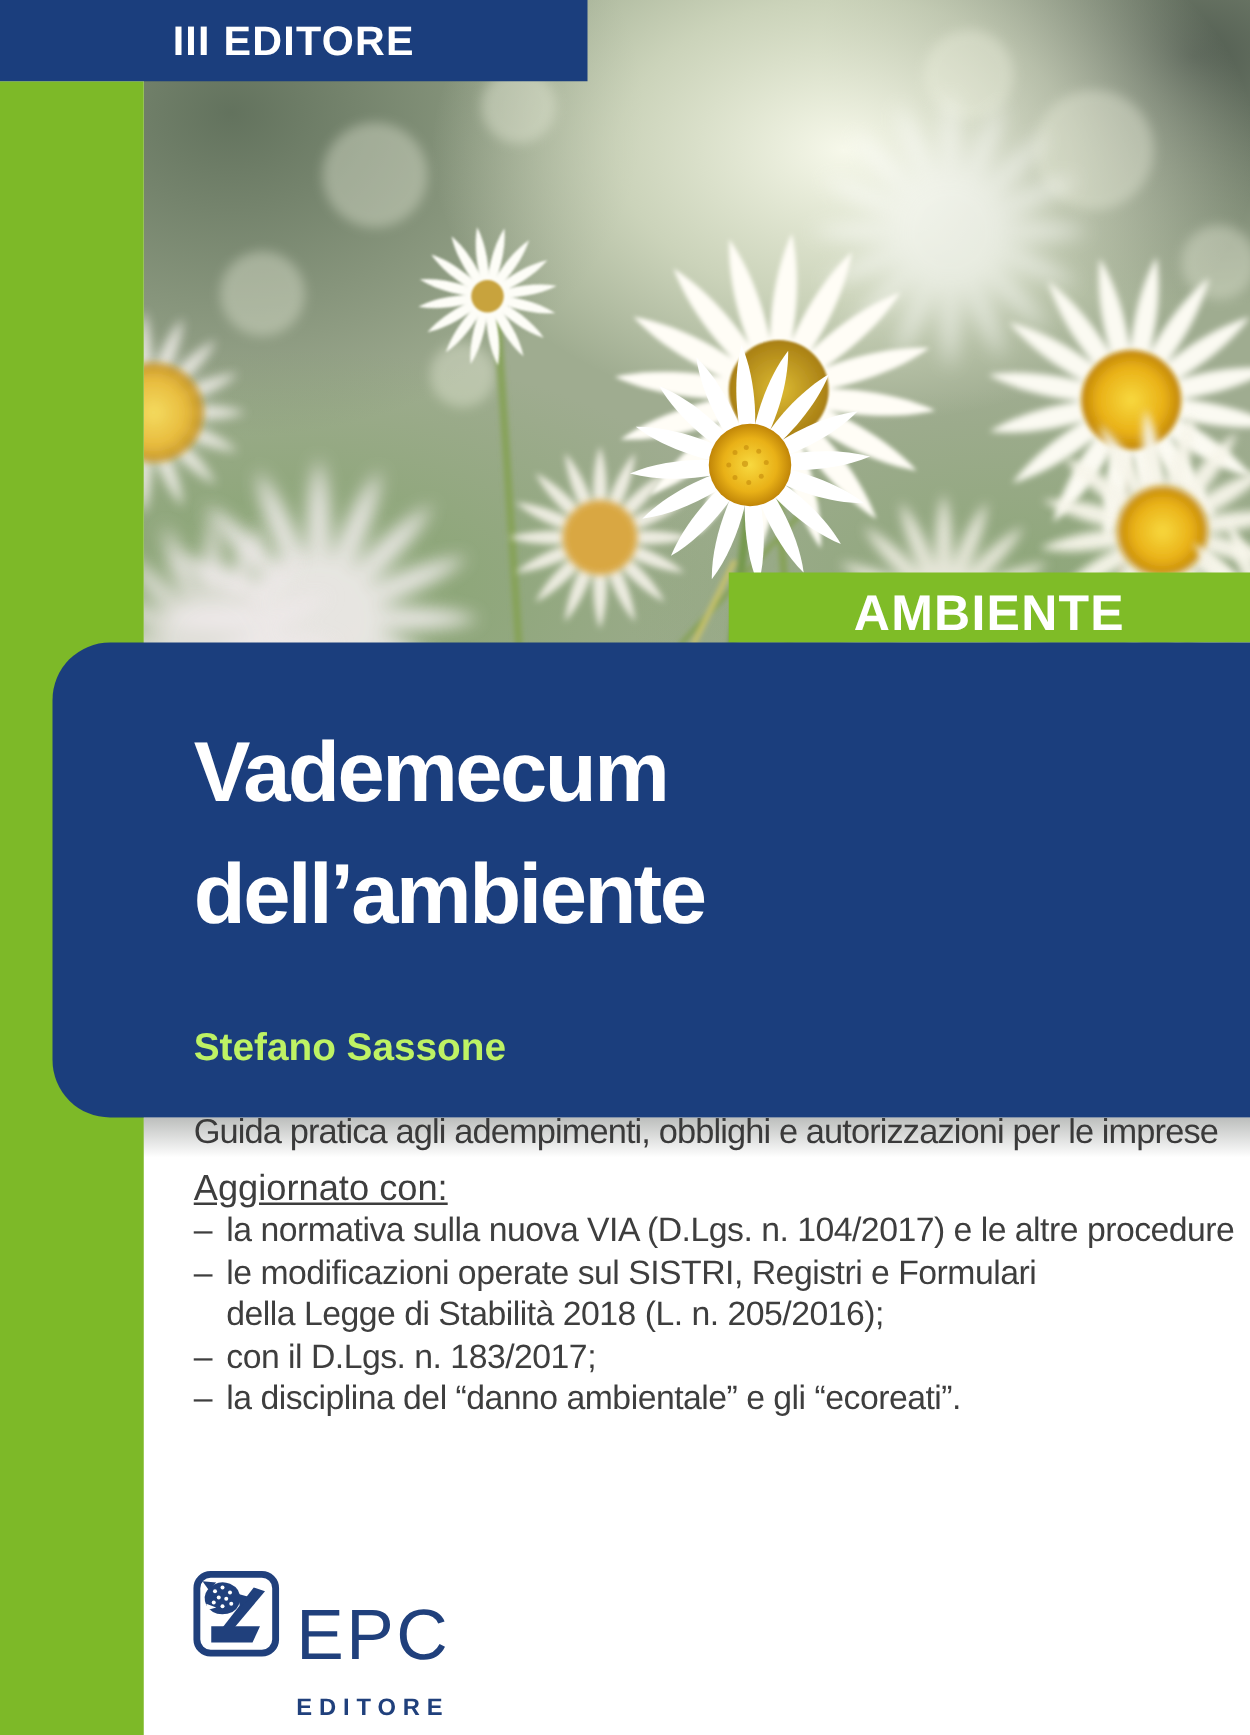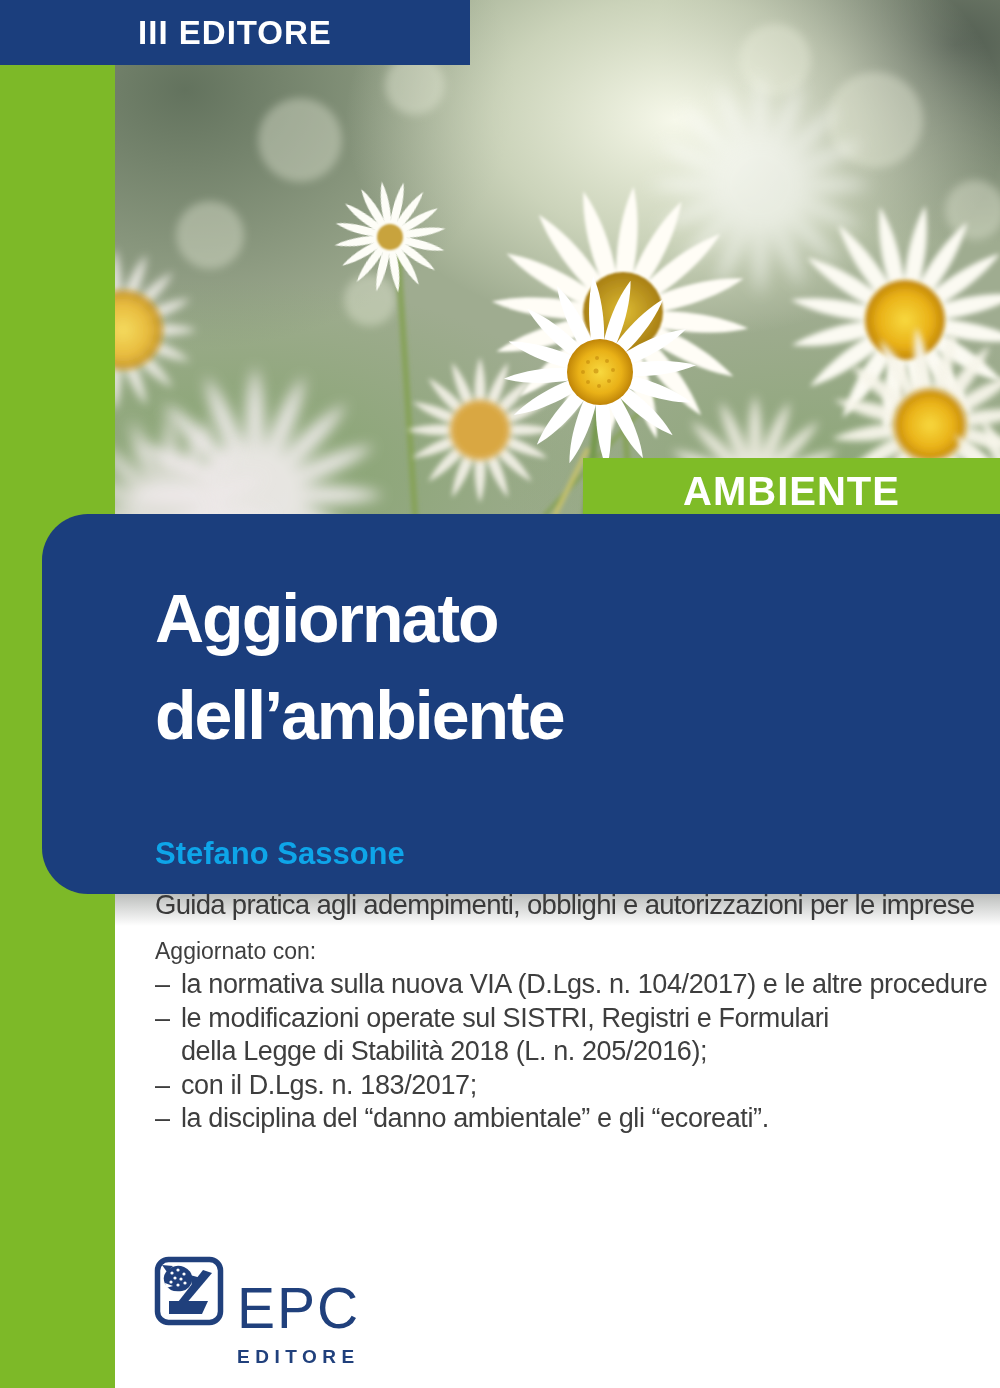--- a/index.html
+++ b/index.html
@@ -28,39 +28,39 @@
   
   .band{position:absolute;left:583px;top:458px;width:417px;height:56px;background:var(--band-green);
         display:flex;align-items:flex-end;justify-content:center;}
   .band span{color:#fff;font-size:40px;font-weight:bold;letter-spacing:1px;}
 
   
   .panel{position:absolute;left:42px;top:514px;width:958px;height:380px;background:var(--brand-blue);
          border-radius:46px 0 0 46px;}
   .title{position:absolute;left:113px;top:56px;color:#fff;font-size:68px;line-height:97px;
          font-weight:bold;letter-spacing:-2px;}
-  .author{position:absolute;left:113px;top:322px;color:#0ea5e9;font-size:31px;font-weight:bold;text-align:center;}
+  .author{position:absolute;left:113px;top:306px;color:#bef264;font-size:31px;font-weight:bold;text-align:center;}
   .panel-shadow{position:absolute;left:115px;top:894px;width:885px;height:32px;
         background:linear-gradient(to bottom,rgba(95,100,96,.42),rgba(255,255,255,0));}
 
   
   .desc{position:absolute;left:155px;top:888px;width:845px;color:var(--body-text);}
   .desc-heading{font-size:27.5px;line-height:34px;letter-spacing:-0.7px;white-space:nowrap;
                 color:#3a3a3a;margin:0 0 12px 0;}
-  .desc-intro{font-size:23px;line-height:34px;margin:0;}
+  .desc-intro{font-size:29px;line-height:34px;margin:0;text-decoration:underline;}
   .bullet{display:flex;font-size:27px;line-height:33.5px;letter-spacing:-0.4px;}
   .bullet .dash{width:26px;flex:none;}
   .bullet .lines div{white-space:nowrap;}
 
   
   .publisher{position:absolute;left:154px;top:1256px;display:flex;align-items:flex-start;}
   .pub-mark{width:70px;height:70px;display:block;}
   .pub-text{margin-left:13px;}
   .pub-name{font-size:57px;line-height:48px;color:var(--logo-blue);letter-spacing:2px;margin-top:28px;}
-  .pub-sub{font-size:19px;font-weight:bold;letter-spacing:5.5px;color:var(--logo-blue);margin-top:14px;}
+  .pub-sub{font-size:19px;font-weight:bold;letter-spacing:5.5px;color:var(--logo-blue);margin-top:24px;}
 </style>
 </head>
 <body>
 
 <div class="cover">
 
   <svg class="photo" viewBox="0 0 885 515" preserveAspectRatio="none" aria-hidden="true">
     <defs>
       <path id="petal" d="M0,2 C-8,-24 -9,-60 0,-86 C9,-60 8,-24 0,2 Z"></path>
       <g id="daisy16">
@@ -216,21 +216,21 @@
   <div class="top-banner">
     <span>III EDITORE</span>
   </div>
 
   <div class="band">
     <span>AMBIENTE</span>
   </div>
 
   <div class="panel">
     <div class="title">
-      <div>Aggiornato</div>
+      <div>Vademecum</div>
       <div>dell’ambiente</div>
     </div>
     <div class="author">Stefano Sassone</div>
   </div>
   <div class="panel-shadow"></div>
 
   <div class="desc">
     <div class="desc-heading">Guida pratica agli adempimenti, obblighi e autorizzazioni per le imprese</div>
     <div class="desc-intro">Aggiornato con:</div>
 

